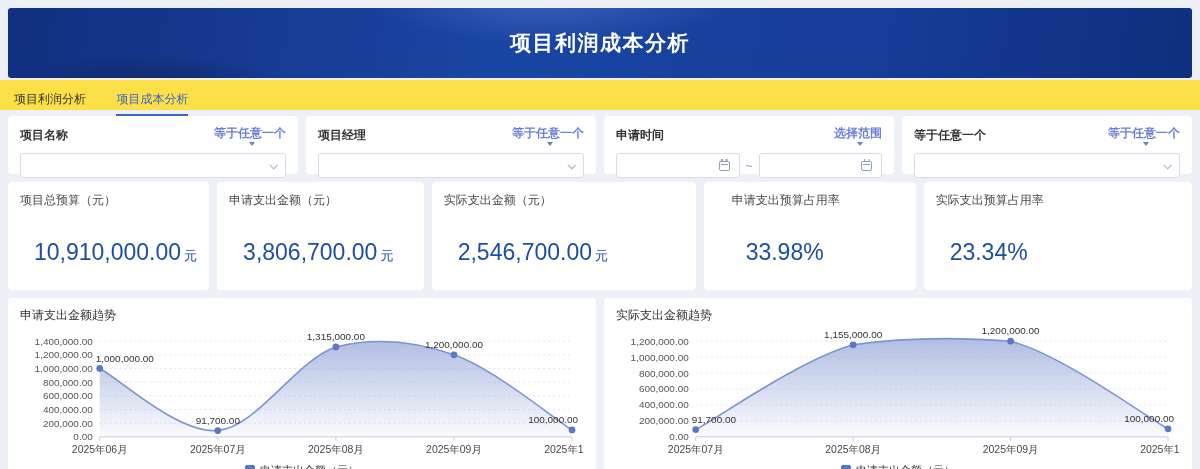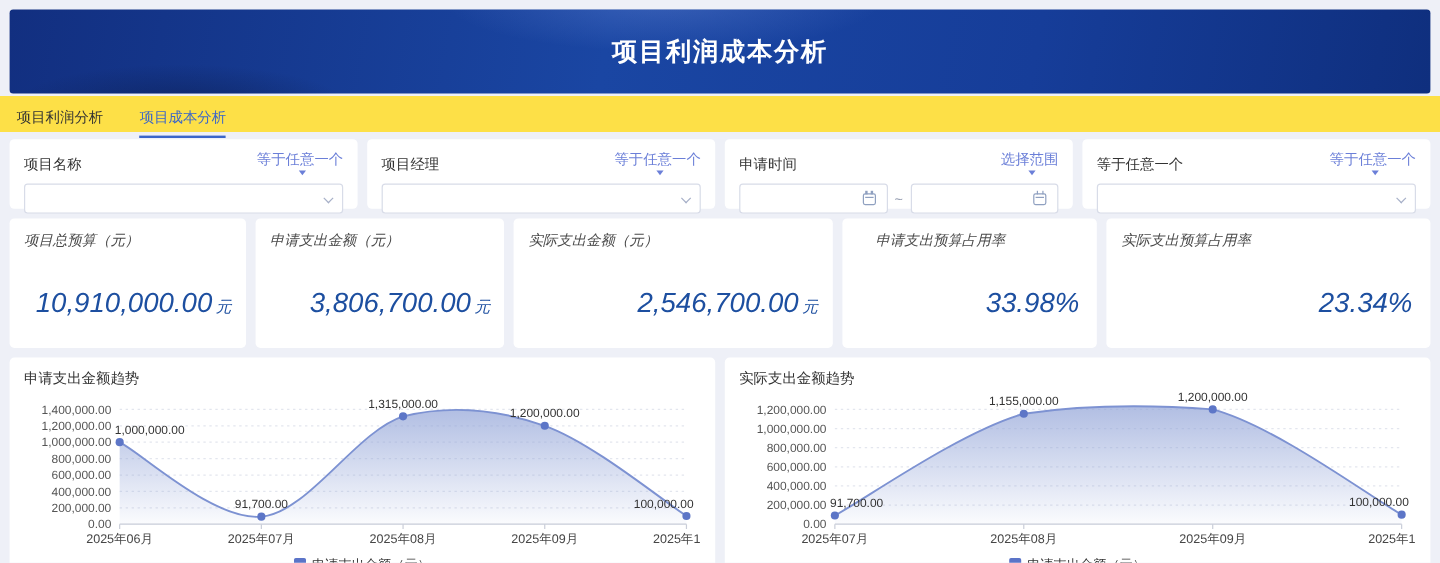--- a/index.html
+++ b/index.html
@@ -24,45 +24,45 @@
   }
   .banner h1 { position:relative; color:#fff; font-size:21px; font-weight:700; letter-spacing:1.5px; }
   
   .tabbar { background:#fde047; margin-top:2px; padding:9px 4px 0 14px; height:30px; }
   .tab { display:inline-block; font-size:12px; color:#333; margin-right:26px;
          padding-bottom:6px; border-bottom:2px solid transparent; cursor:pointer; }
   .tab.active { color:#3b66c9; border-bottom-color:#3b66c9; }
   
   .filters { display:flex; gap:8px; margin:6px 8px 0 8px; }
   .fcard { flex:1 1 0; background:#fff; border-radius:4px; padding:9px 12px 10px 12px; height:58px; }
-  .frow { display:flex; justify-content:space-between; align-items:flex-end; }
+  .frow { display:flex; justify-content:space-between; align-items:center;font-weight:bold; }
   .flabel { font-size:12px; color:#333; }
   .fcond { font-size:12px; color:#6b7fd8; cursor:pointer; display:flex; align-items:center;flex-direction:column; }
   .caret { width:0; height:0; border-left:3.5px solid transparent; border-right:3.5px solid transparent;
            border-top:4.5px solid #6b7fd8; display:inline-block; margin-left:4px; }
   .select-box, .date-input {
     margin-top:7px; height:25px; border:1px solid #d8dce8; border-radius:3px; background:#fff;
     display:flex; align-items:center; justify-content:flex-end; padding:0 9px; cursor:text;
   }
   .chev { width:6px; height:6px; border-right:1.4px solid #a7b0c8; border-bottom:1.4px solid #a7b0c8;
           transform:rotate(45deg) translateY(-1px); }
   .dateline { display:flex; align-items:center; gap:6px; }
   .date-input { flex:1 1 0; }
   .tilde { color:#98a0b3; font-size:12px; margin-top:7px; }
   .cal { width:11px; height:10px; border:1.2px solid #8fa0c0; border-radius:2px; position:relative; display:inline-block; }
   .cal::before { content:''; position:absolute; top:-3px; left:1.5px; width:1.6px; height:3px;
                  background:#8fa0c0; box-shadow:4.6px 0 0 #8fa0c0; }
   .cal::after { content:''; position:absolute; left:1px; right:1px; top:2px; height:1px; background:#8fa0c0; }
   
-  .kpis { display:flex; gap:8px; margin:8px 8px 0 8px;font-style:italic; }
+  .kpis { display:flex; gap:8px; margin:8px 8px 0 8px; }
   .kcard { background:#fff; border-radius:4px; padding:10px 12px; height:108px; }
   .kcard:nth-child(1){flex:195 1 0;} .kcard:nth-child(2){flex:207 1 0;} .kcard:nth-child(3){flex:272 1 0;}
   .kcard:nth-child(4){flex:195 1 0;padding-left:28px;} .kcard:nth-child(5){flex:277 1 0;}
   .klabel { font-size:12px; color:#4a4a4a; }
-  .kvalue { text-align:right; margin-top:30px; color:#1d4fa0; font-size:23px; font-weight:500; white-space:nowrap; }
+  .kvalue { text-align:left; margin-top:30px; color:#1d4fa0; font-size:23px; font-weight:500; white-space:nowrap;margin-left:14px; }
   .ksuffix { font-size:13px; margin-left:3px; }
   
   .charts { display:flex; gap:8px; margin:8px 8px 0 8px; }
   .ccard { flex:1 1 0; background:#fff; border-radius:4px; padding:9px 12px 6px 12px; height:186px; }
   .ctitle { font-size:12px; color:#333; font-weight:400; height:16px; }
   svg.chart { width:100%; height:136px; display:block; margin-top:2px; }
   .ytick { font-size:10px; fill:#555; font-family:"Liberation Sans","DejaVu Sans",sans-serif; }
   .xtick { font-size:10.5px; fill:#464646; font-family:"Liberation Sans","DejaVu Sans",sans-serif; }
   .dlabel { font-size:10px; fill:#333; font-family:"Liberation Sans","DejaVu Sans",sans-serif; }
   .legend { display:flex; align-items:center; justify-content:center; gap:5px; height:18px; cursor:pointer; }

